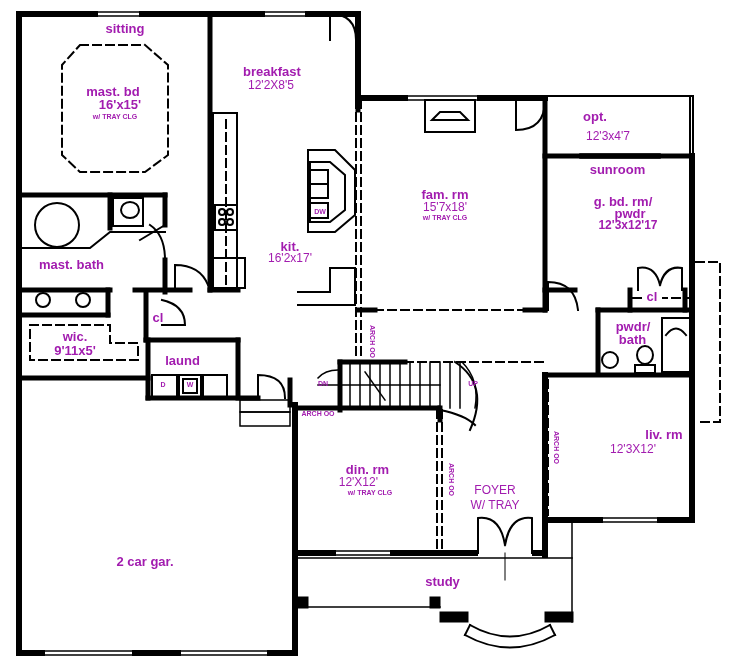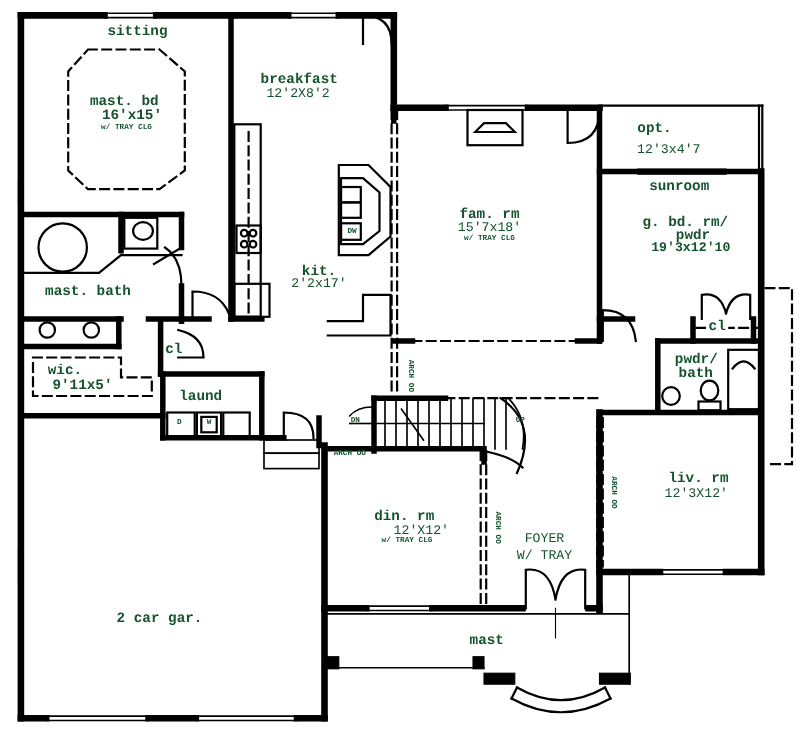--- a/index.html
+++ b/index.html
@@ -1,18 +1,18 @@
 <!DOCTYPE html>
 <html><head>
 <meta charset="utf-8">
 <style>
   html, body { margin: 0; padding: 0; background: #ffffff; }
   body { width: 735px; height: 664px; position: relative; overflow: hidden; font-family: "Liberation Sans", "DejaVu Sans", sans-serif; }
   #plan { position: absolute; left: 0; top: 0; }
-  .lbl { position: absolute; font-family: Liberation Mono, monospace; font-weight: bold; color: #14532d; line-height: 1.0; text-align: center; white-space: nowrap; }
+  .lbl { position: absolute; font-family: Liberation Sans, sans-serif; font-weight: bold; color: #a21caf; line-height: 1.0; text-align: center; white-space: nowrap; }
   .name { font-size: 13px; }
   .dim { font-size: 12px; font-weight: normal; }
   .note { font-size: 7px; font-weight: bold; }
   .tiny { font-size: 7px; font-weight: bold; }
 </style>
 </head>
 <body>
 
 <svg id="plan" width="735" height="664" viewBox="0 0 735 664" xmlns="http://www.w3.org/2000/svg">
   <g stroke="#000" fill="none" stroke-linecap="square">
@@ -253,67 +253,67 @@
   </g>
 </svg>
 
 <div class="lbl name" style="left:95px; top:22px; width:60px;">sitting</div>
 
 <div class="lbl name" style="left:68px; top:85px; width:90px;">mast. bd</div>
 <div class="lbl name" style="left:80px; top:98px; width:80px;text-align:center;">16'x15'</div>
 <div class="lbl note" style="left:70px; top:113px; width:90px;">w/ TRAY CLG</div>
 
 <div class="lbl name" style="left:232px; top:65px; width:80px;text-align:center;">breakfast</div>
-<div class="lbl dim" style="left:236px; top:79px; width:70px;">12'2X8'2</div>
+<div class="lbl dim" style="left:236px; top:79px; width:70px;">12'2X8'5</div>
 
 <div class="lbl note" style="left:312px; top:208px; width:16px;">DW</div>
 
 <div class="lbl name" style="left:270px; top:240px; width:40px;">kit.</div>
-<div class="lbl dim" style="left:255px; top:252px; width:70px;">2'2x17'</div>
+<div class="lbl dim" style="left:255px; top:252px; width:70px;">16'2x17'</div>
 
 <div class="lbl name" style="left:405px; top:188px; width:80px;">fam. rm</div>
 <div class="lbl dim" style="left:410px; top:201px; width:70px;">15'7x18'</div>
 <div class="lbl note" style="left:405px; top:214px; width:80px;">w/ TRAY CLG</div>
 
 <div class="lbl name" style="left:575px; top:110px; width:40px;">opt.</div>
 <div class="lbl name" style="left:580px; top:119px; width:75px;margin-top:44px;">sunroom</div>
 <div class="lbl dim" style="left:568px; top:130px; width:80px;">12'3x4'7</div>
 
 <div class="lbl name" style="left:578px; top:195px; width:90px;">g. bd. rm/</div>
 <div class="lbl name" style="left:600px; top:207px; width:60px;">pwdr</div>
-<div class="lbl dim" style="left:583px; top:219px; width:90px; font-weight:bold;">19'3x12'10</div>
+<div class="lbl dim" style="left:583px; top:219px; width:90px; font-weight:bold;">12'3x12'17</div>
 
 <div class="lbl name" style="left:642px; top:290px; width:20px; background:#fff;">cl</div>
 
 <div class="lbl name" style="left:608px; top:320px; width:50px;">pwdr/</div>
 <div class="lbl name" style="left:610px; top:333px; width:45px;">bath</div>
 
-<div class="lbl name" style="left:24px; top:258px; width:95px;text-align:right;">mast. bath</div>
+<div class="lbl name" style="left:24px; top:258px; width:95px;">mast. bath</div>
 
 <div class="lbl name" style="left:148px; top:311px; width:20px;">cl</div>
 
-<div class="lbl name" style="left:39px; top:330px; width:40px;">wic.</div>
+<div class="lbl name" style="left:55px; top:330px; width:40px;">wic.</div>
 <div class="lbl name" style="left:45px; top:344px; width:60px;">9'11x5'</div>
 
 <div class="lbl name" style="left:155px; top:354px; width:55px;">laund</div>
 <div class="lbl tiny" style="left:158px; top:381px; width:10px;">D</div>
 <div class="lbl tiny" style="left:185px; top:381px; width:10px;">W</div>
 
-<div class="lbl name" style="left:605px; top:428px; width:60px;">liv. rm</div>
+<div class="lbl name" style="left:634px; top:428px; width:60px;">liv. rm</div>
 <div class="lbl dim" style="left:598px; top:443px; width:70px;">12'3X12'</div>
 
 <div class="lbl name" style="left:330px; top:463px; width:75px;">din. rm</div>
-<div class="lbl dim" style="left:353px; top:476px; width:60px;">12'X12'</div>
+<div class="lbl dim" style="left:318px; top:476px; width:60px;text-align:right;">12'X12'</div>
 <div class="lbl note" style="left:330px; top:489px; width:80px;">w/ TRAY CLG</div>
 
 <div class="lbl dim" style="left:465px; top:484px; width:60px;">FOYER</div>
 <div class="lbl dim" style="left:465px; top:499px; width:60px;">W/ TRAY</div>
 
 <div class="lbl name" style="left:100px; top:555px; width:90px;">2 car gar.</div>
 
-<div class="lbl name" style="left:415px; top:575px; width:55px;">mast</div>
+<div class="lbl name" style="left:415px; top:575px; width:55px;">study</div>
 
 <div class="lbl tiny" style="left:366px; top:322px; width:10px; height:40px; writing-mode:vertical-rl;">ARCH OO</div>
 <div class="lbl tiny" style="left:298px; top:410px; width:40px;">ARCH OO</div>
 <div class="lbl tiny" style="left:445px; top:460px; width:10px; height:40px; writing-mode:vertical-rl;">ARCH OO</div>
 <div class="lbl tiny" style="left:550px; top:428px; width:10px; height:40px; writing-mode:vertical-rl;">ARCH OO</div>
 <div class="lbl tiny" style="left:316px; top:380px; width:14px;">DN</div>
 <div class="lbl tiny" style="left:466px; top:380px; width:14px;">UP</div>
 
 </body></html>

